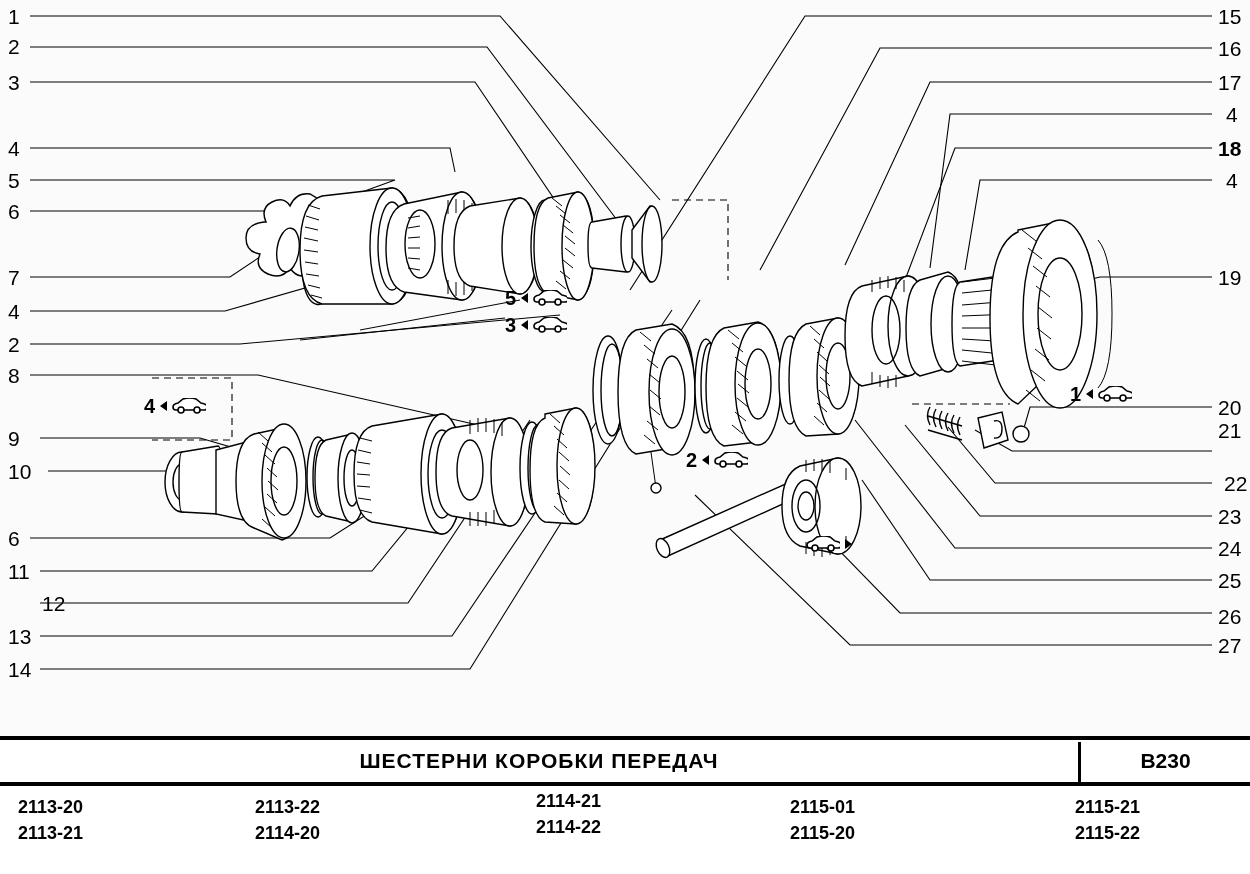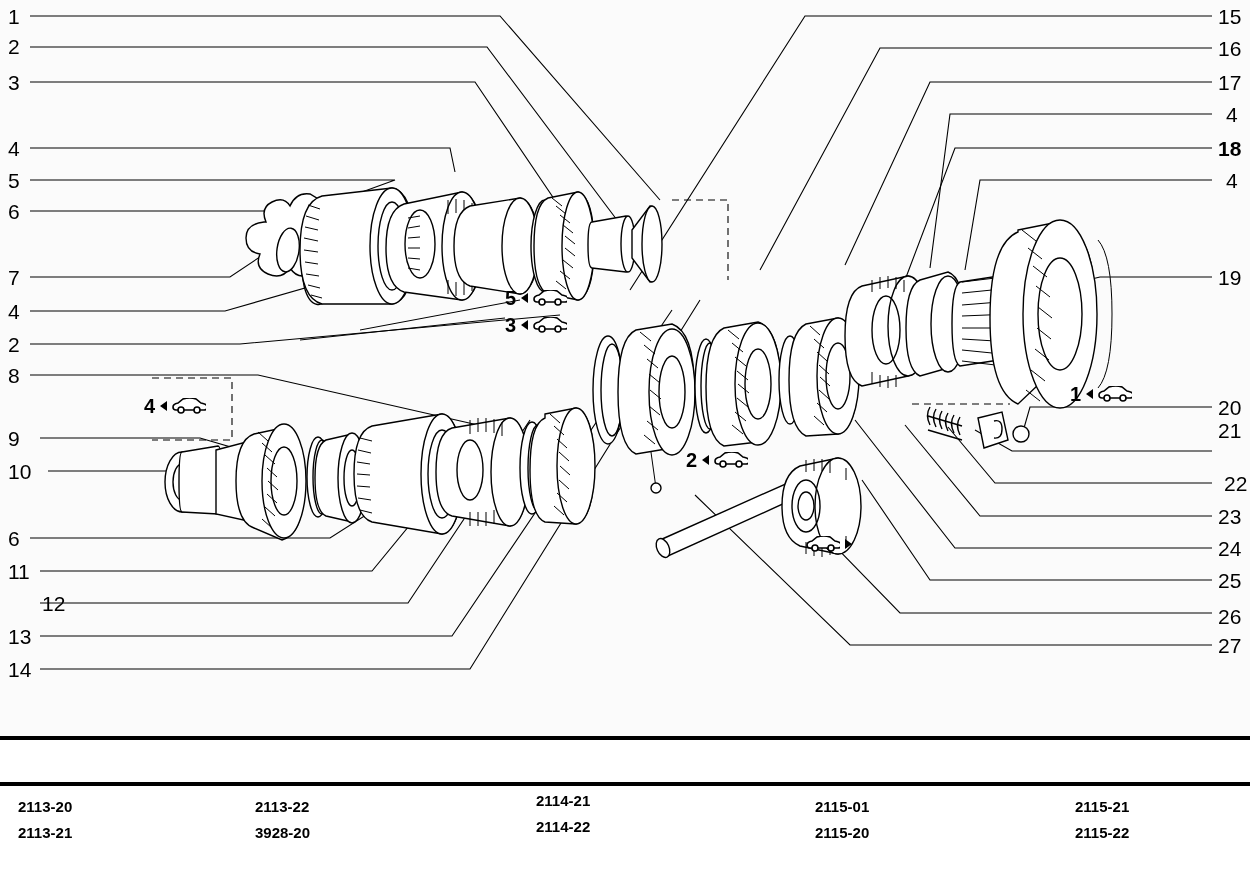--- a/index.html
+++ b/index.html
@@ -58,21 +58,21 @@
     font-size:21px;font-weight:bold;letter-spacing:1px;
   }
   #sheet-divider{position:absolute;left:1078px;top:2px;width:3px;height:40px;background:#000;}
   #sheet-code{
     position:absolute;left:1081px;top:0;width:169px;height:42px;
     display:flex;align-items:center;justify-content:center;
     font-size:21px;font-weight:bold;
   }
   #models{position:absolute;left:0;top:58px;width:1250px;height:80px;}
   .model-col{position:absolute;top:0;}
-  .model-col div{font-size:15px;font-weight:bold;line-height:26px;white-space:nowrap;}
+  .model-col div{font-size:18px;font-weight:bold;line-height:26px;white-space:nowrap;}
 
   svg.layer{position:absolute;left:0;top:0;width:1250px;height:736px;}
   .lead{stroke:#000;stroke-width:1.1;fill:none;}
   .lead-thin{stroke:#000;stroke-width:1;fill:none;}
   .dash{stroke:#000;stroke-width:1.1;fill:none;stroke-dasharray:7 5;}
   .art{stroke:#000;fill:none;stroke-width:1.4;}
   .artf{stroke:#000;fill:#fff;stroke-width:1.4;}
   .artthin{stroke:#000;fill:none;stroke-width:1;}
 </style>
 </head>
@@ -418,36 +418,41 @@
           <path d="M4 12 q-3 0 -3 -3 q0 -3 5 -4 l5 -4 q7 -2 13 0 l5 4 q6 1 6 4 q0 3 -3 3 z" fill="#fff" stroke="#000" stroke-width="1.6"></path>
           <circle cx="9" cy="12" r="3" fill="#fff" stroke="#000" stroke-width="1.6"></circle>
           <circle cx="25" cy="12" r="3" fill="#fff" stroke="#000" stroke-width="1.6"></circle>
         </svg>
     </span>
     <span class="arrowR"></span>
   </div>
 
   <div id="footer">
     <div class="rule" id="rule-top"></div>
+    <div id="title-row">
+      <div id="title-text">ШЕСТЕРНИ   КОРОБКИ   ПЕРЕДАЧ</div>
+      <div id="sheet-divider"></div>
+      <div id="sheet-code">B230</div>
+    </div>
     <div class="rule" id="rule-bottom"></div>
 
     <div id="models">
       <div class="model-col" style="left:18px;">
         <div>2113-20</div>
         <div>2113-21</div>
       </div>
       <div class="model-col" style="left:255px;">
         <div>2113-22</div>
-        <div>3928-20</div>
+        <div>2114-20</div>
       </div>
       <div class="model-col" style="left:536px;top:-6px;">
         <div>2114-21</div>
         <div>2114-22</div>
       </div>
-      <div class="model-col" style="left:815px;">
+      <div class="model-col" style="left:790px;">
         <div>2115-01</div>
         <div>2115-20</div>
       </div>
       <div class="model-col" style="left:1075px;">
         <div>2115-21</div>
         <div>2115-22</div>
       </div>
     </div>
   </div>
 

